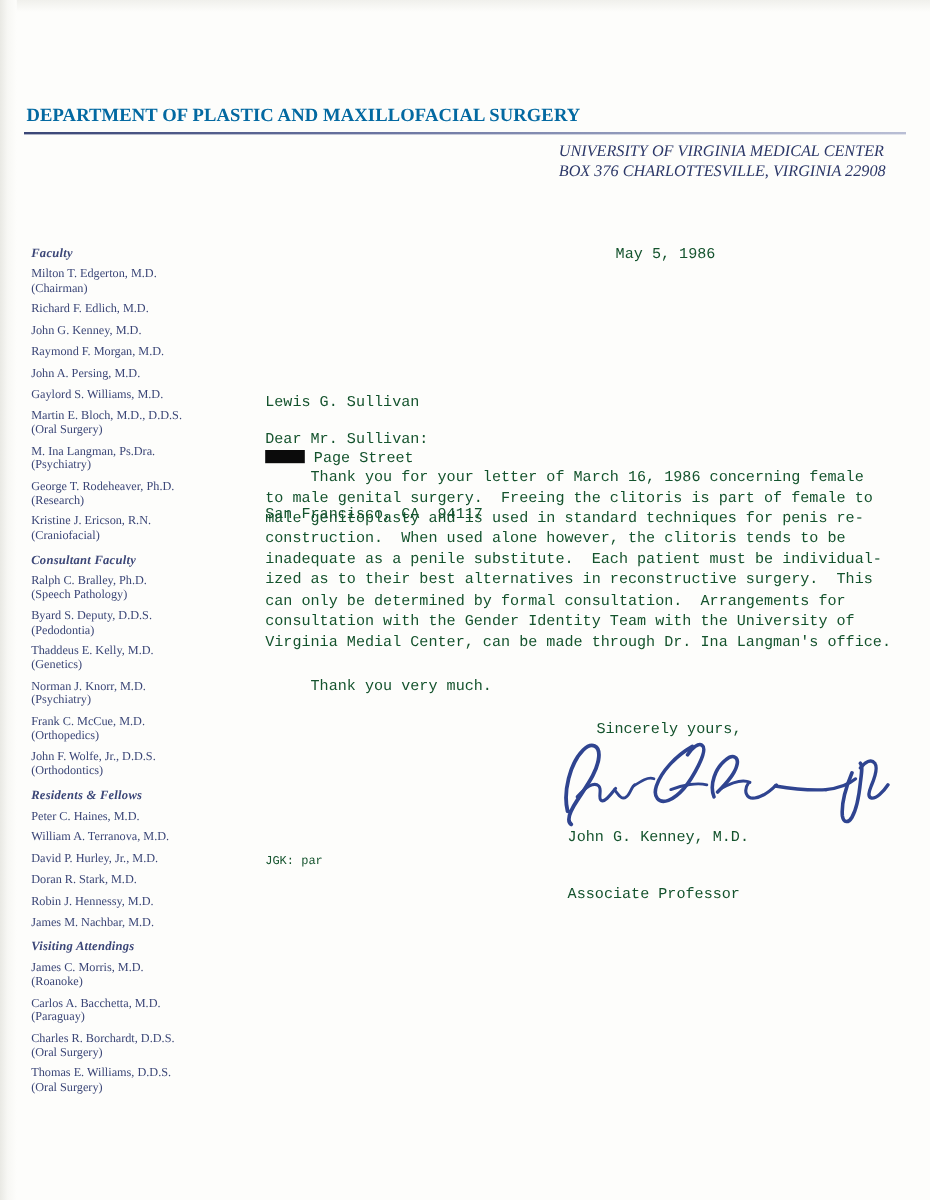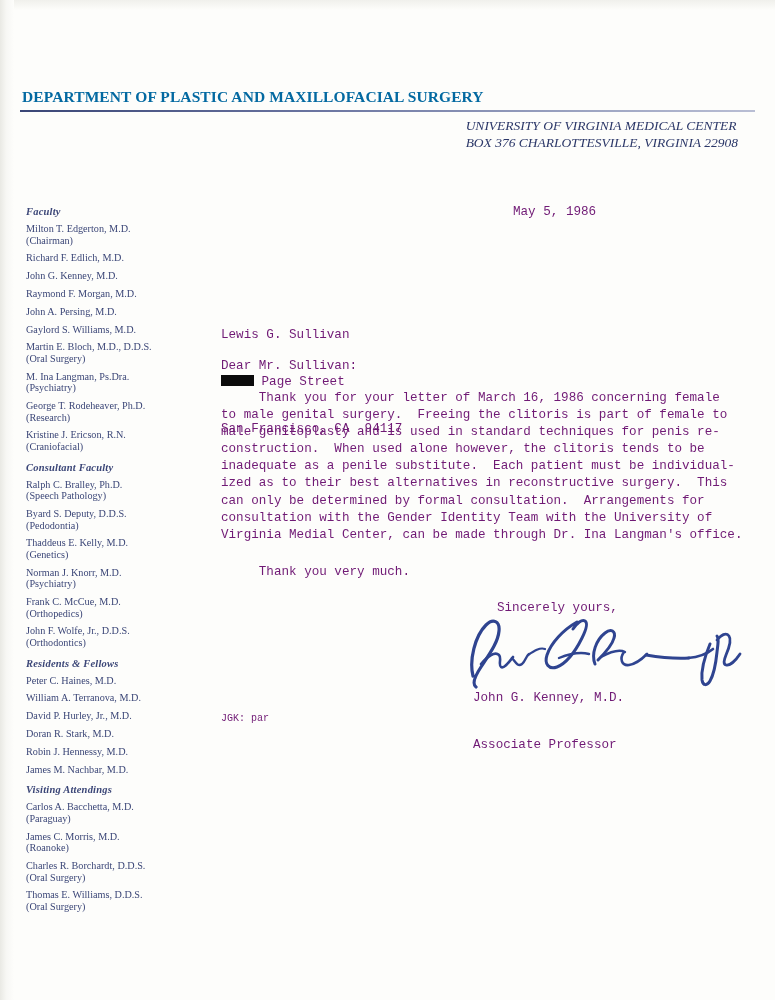--- a/index.html
+++ b/index.html
@@ -95,21 +95,21 @@
   }
   .faculty-entry .name { display: block; }
   .faculty-entry .note { display: block; }
 
   
   .letter {
     position: absolute;
     left: 0; top: 0;
     width: 775px; height: 1000px;
     font-family: "Liberation Mono", monospace;
-    color: #701a75;
+    color: #14532d;
   }
   .letter-date {
     position: absolute;
     left: 513px;
     top: 205px;
     font-size: 12.6px;
     white-space: nowrap;
   }
   .recipient-block {
     position: absolute;
@@ -266,26 +266,26 @@
         <span class="name">Doran R. Stark, M.D.</span>
       </div>
       <div class="faculty-entry">
         <span class="name">Robin J. Hennessy, M.D.</span>
       </div>
       <div class="faculty-entry">
         <span class="name">James M. Nachbar, M.D.</span>
       </div>
       <div class="faculty-heading spaced">Visiting Attendings</div>
       <div class="faculty-entry">
+        <span class="name">James C. Morris, M.D.</span>
+        <span class="note">(Roanoke)</span>
+      </div>
+      <div class="faculty-entry">
         <span class="name">Carlos A. Bacchetta, M.D.</span>
         <span class="note">(Paraguay)</span>
-      </div>
-      <div class="faculty-entry">
-        <span class="name">James C. Morris, M.D.</span>
-        <span class="note">(Roanoke)</span>
       </div>
       <div class="faculty-entry">
         <span class="name">Charles R. Borchardt, D.D.S.</span>
         <span class="note">(Oral Surgery)</span>
       </div>
       <div class="faculty-entry">
         <span class="name">Thomas E. Williams, D.D.S.</span>
         <span class="note">(Oral Surgery)</span>
       </div>
     </div>

